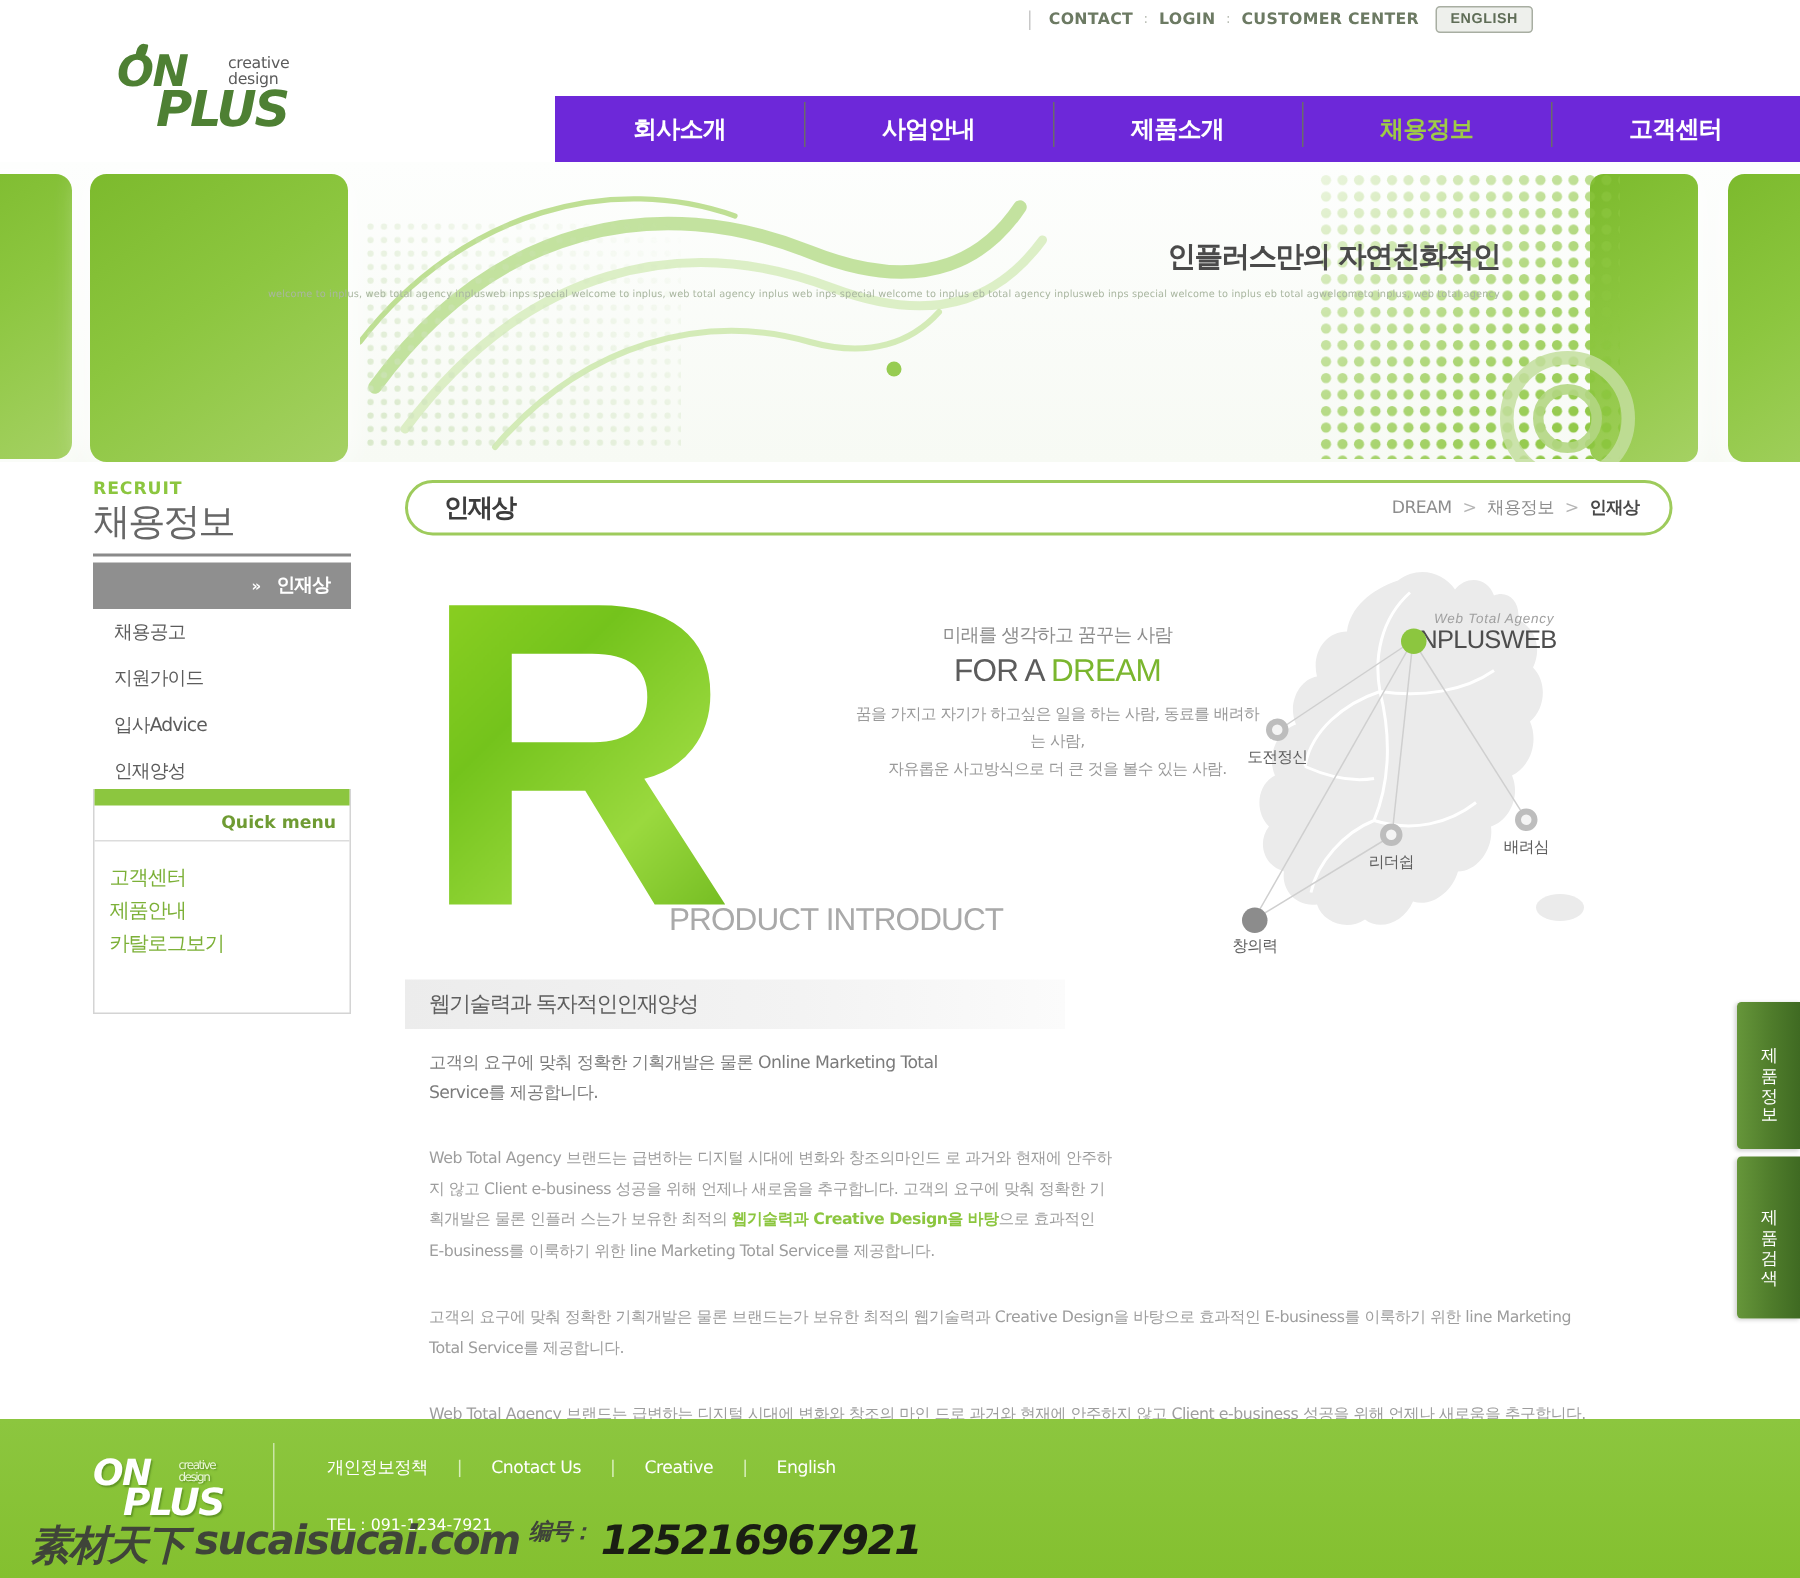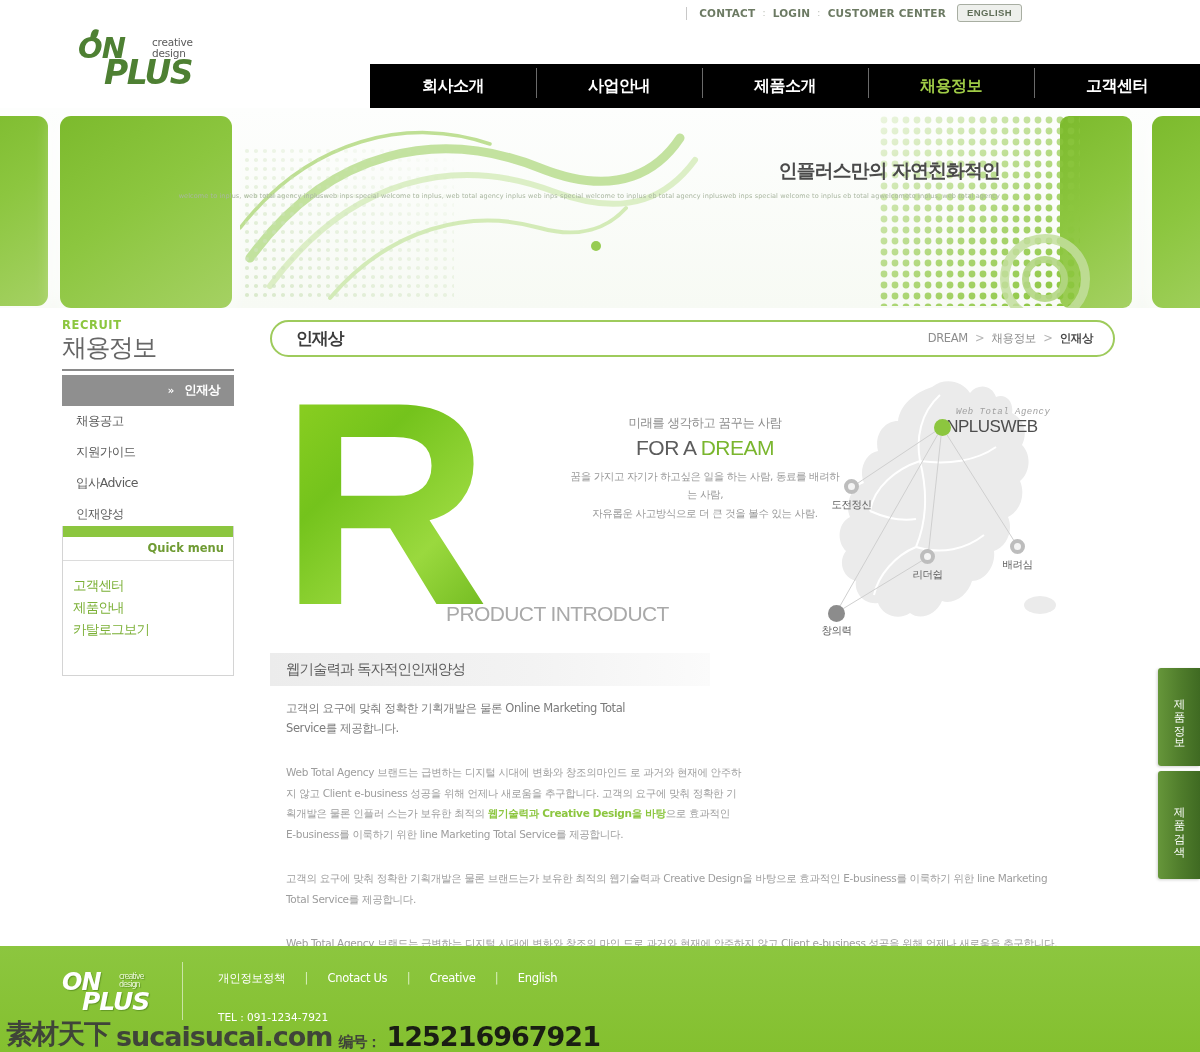--- a/index.html
+++ b/index.html
@@ -70,21 +70,21 @@
   .logo-leaf {
     position:absolute; left: 13px; top: -3px;
     width: 7px; height: 10px; background:#4e8033;
     border-radius: 60% 10% 60% 10%;
     transform: rotate(12deg);
   }
 
   .mainnav {
     position: absolute; left: 370px; top: 38px;
     width: 830px; height: 70px;
-    background: #000000;
+    background: #6d28d9;
   }
   .nav-items {
     display: flex; height: 44px; align-items: center;
   }
   .nav-item {
     flex: 1; text-align: center;
     color: #ffffff; font-size: 16px; font-weight: bold;
     letter-spacing: -0.5px;
     position: relative; cursor: pointer;
   }
@@ -218,21 +218,21 @@
   .dream-main {
     font-size: 21px; font-weight: normal; letter-spacing: -.5px; margin-top: 4px;
     font-family: "Liberation Sans", sans-serif;
   }
   .dream-main .g1 { color: #5c5c5c; }
   .dream-main .g2 { color: #7ab62e; }
   .dream-desc { font-size: 10.5px; color: #9a9a9a; line-height: 1.75; margin-top: 7px; letter-spacing:-.4px;}
 
   .map-box { position: absolute; left: 530px; top: 12px; width: 300px; height: 280px; }
   .map-label { position: absolute; left: 142px; top: 38px; }
-  .map-cursive { font-size: 9px; color: #a0a0a0; font-style: italic; font-family:Liberation Mono, monospace; letter-spacing:.5px; margin-left:14px;}
+  .map-cursive { font-size: 9px; color: #a0a0a0; font-style: italic; font-family:Liberation Sans, sans-serif; letter-spacing:.5px; margin-left:14px;}
   .map-brand { font-size: 17px; color: #4d4d4d; letter-spacing: -.5px; font-family:"Liberation Sans",sans-serif;}
   .node { position: absolute; }
   .node .ring { width: 15px; height: 15px; border-radius: 50%; border: 4px solid #bdbdbd; background: #f4f4f4; }
   .node .solid-green { width: 17px; height: 17px; border-radius: 50%; background: #8cc63f; }
   .node .solid-gray { width: 17px; height: 17px; border-radius: 50%; background: #8c8c8c; }
   .node .nlabel {
     position:absolute; left: 50%; transform: translateX(-50%);
     top: 19px; white-space: nowrap;
     font-size: 10.5px; color: #5e5e5e; letter-spacing:-.5px;
   }
@@ -297,22 +297,22 @@
     position: absolute; left: 218px; top: 48px;
     font-size: 10.5px; color: #ffffff; letter-spacing: -.2px;
   }
   .f-tel {
     position: absolute; left: 218px; top: 65px;
     font-size: 10.5px; color: #ffffff;
   }
   .watermark {
     position: absolute; left: 0; bottom: 0; width: 100%; height: 40px;
     font-size: 27px; font-weight: bold; color: #3a3a3a;
-    display: flex; align-items: flex-end; gap: 6px; padding-left: 6px;
-    letter-spacing: -1px; opacity: .92;
+    display: flex; align-items: flex-start; gap: 6px; padding-left: 20px;
+    letter-spacing: -1px; opacity: .92; font-style: italic;
   }
   .wm-num { color: #111; }
   .wm-sm { font-size: 15px; }
 </style>
 </head>
 <body>
 
 <div class="utility-bar">
   <div class="util-divider"></div>
   <span class="util-link">CONTACT</span>

